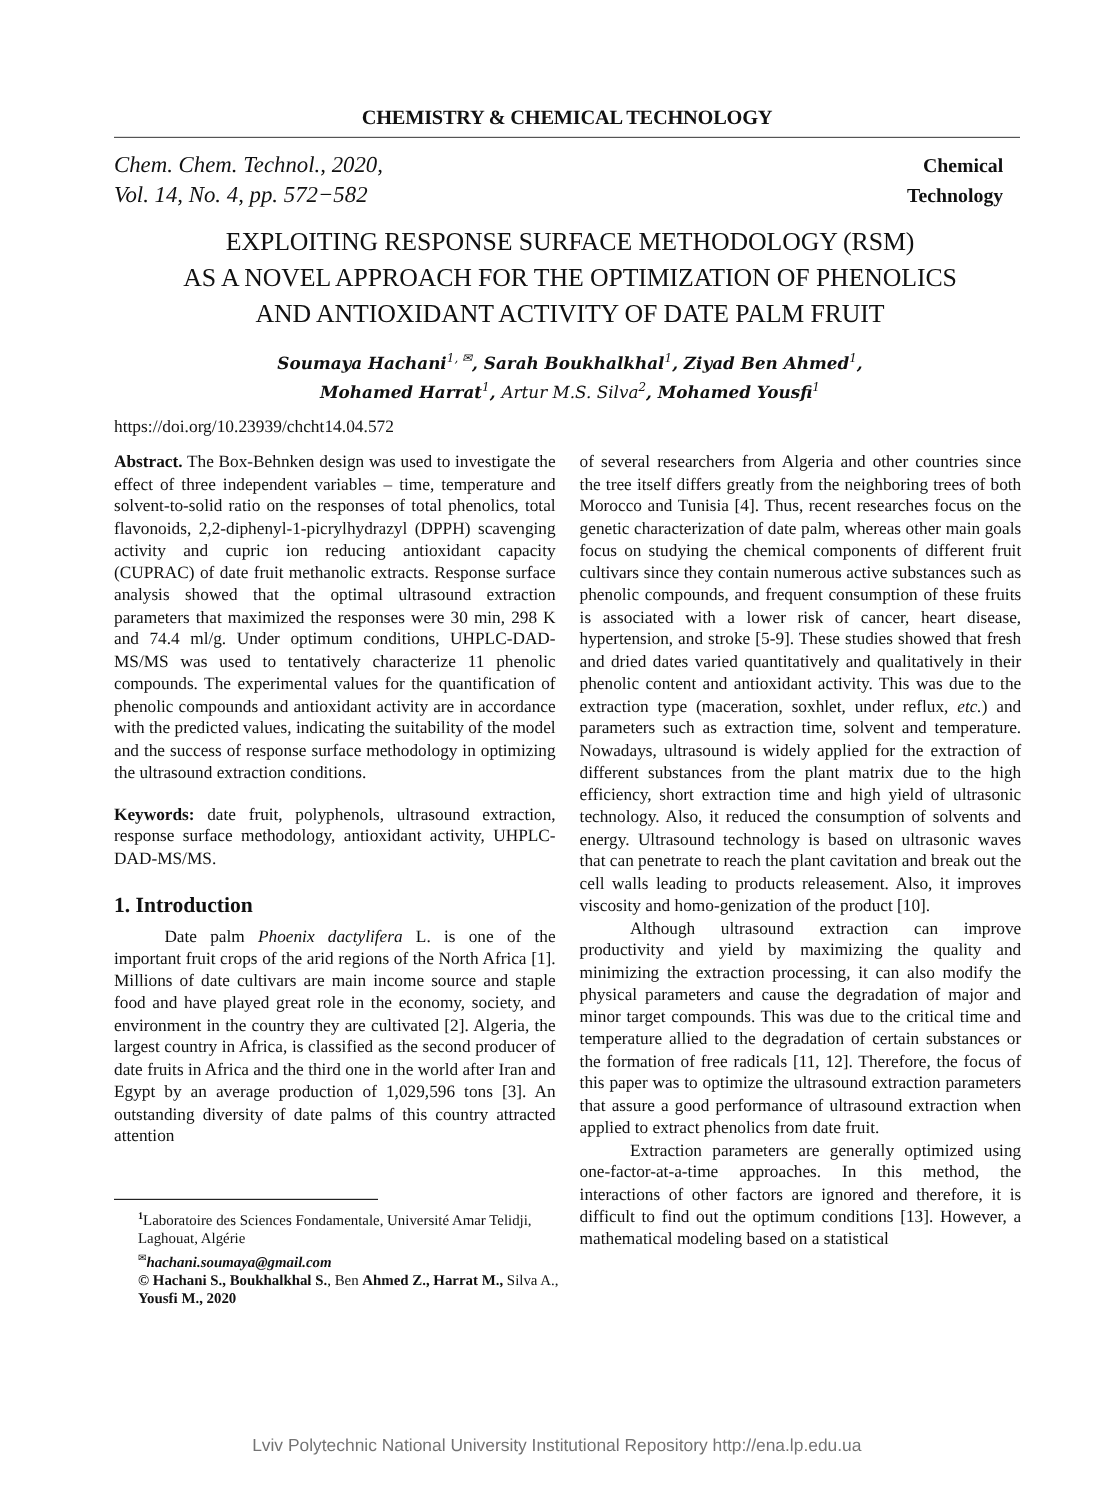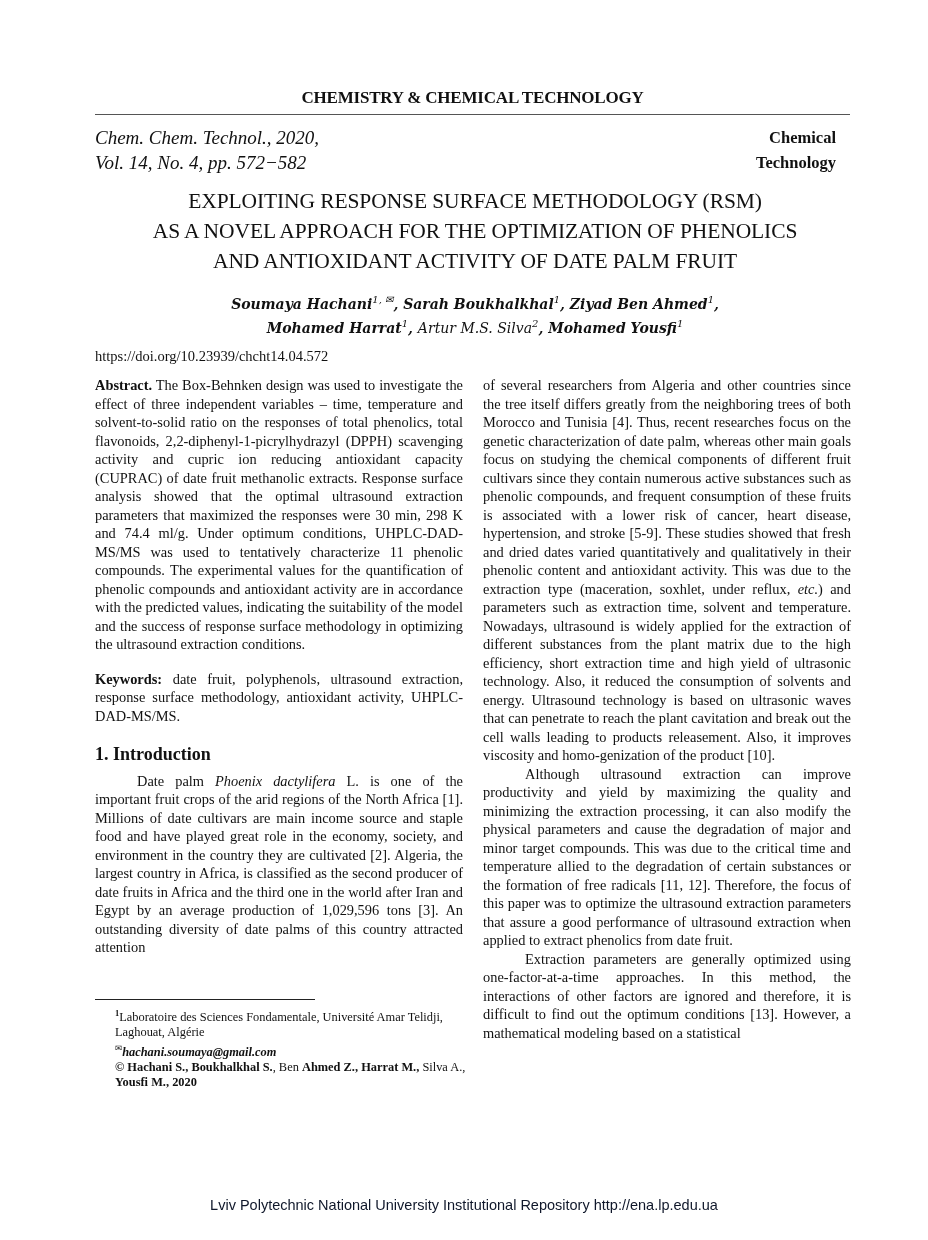--- a/index.html
+++ b/index.html
@@ -21,21 +21,21 @@
   .indent { text-indent: 42px; }
   .lbl { font-weight: bold; }
   .keywords { margin-top: 16px !important; }
   .section-heading { font-family: Liberation Serif, serif; font-weight: bold; font-size: 18px; margin: 20px 0 8px 0; text-align: left; }
   .fn-rule { position: absolute; left: 95px; top: 999px; width: 220px; height: 1px; background: #222; }
   .footnotes { position: absolute; left: 95px; top: 1006px; width: 370px; font-size: 12.4px; line-height: 15.3px; margin-left: 20px; }
   .footnotes div { margin: 0; }
   .footnotes sup { font-size: 8.5px; }
   .footnotes .email { font-weight: bold; font-style: italic; }
   .footnotes .b { font-weight: bold; }
-  .repo { position: absolute; left: 0; top: 1197px; width: 928px; text-align: center; font-family: "Liberation Sans", sans-serif; font-size: 14.5px; color: #0f172a; }
+  .repo { position: absolute; left: 0; top: 1197px; width: 928px; text-align: center; font-family: "Liberation Sans", sans-serif; font-size: 14.5px; color: #737373; }
 </style>
 </head>
 <body>
 
 <div class="journal-header">CHEMISTRY &amp; CHEMICAL TECHNOLOGY</div>
 <div class="header-rule"></div>
 
 <div class="citation">
   <div>Chem. Chem. Technol., 2020,</div>
   <div>Vol. 14, No. 4, pp. 572−582</div>

